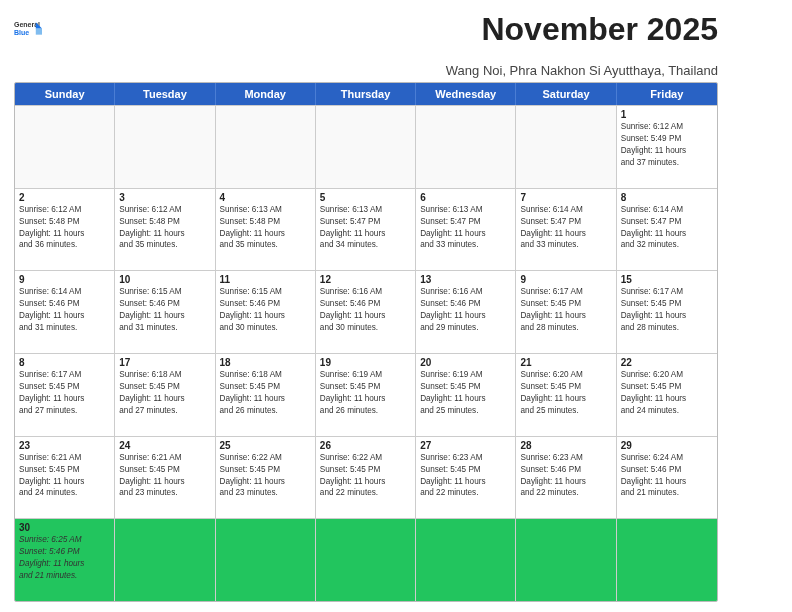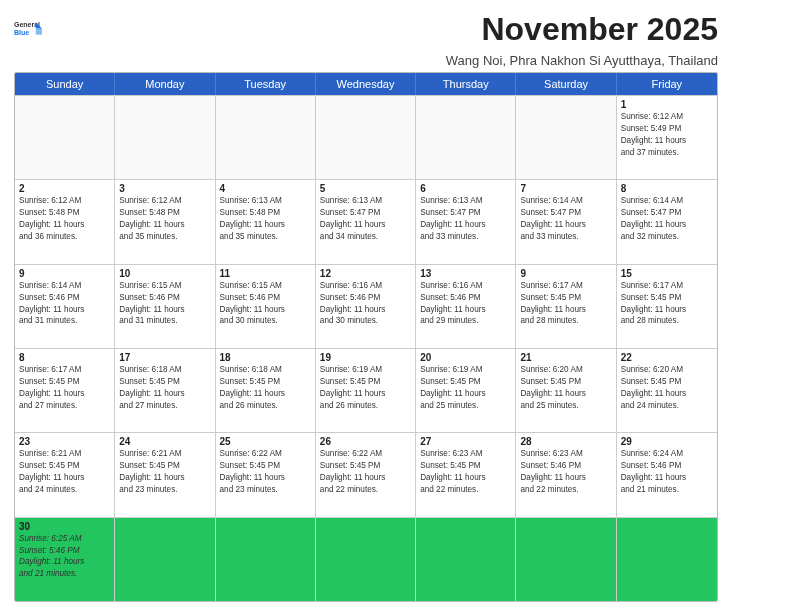--- a/index.html
+++ b/index.html
@@ -39,39 +39,39 @@
     }
     .month-title {
       font-size: 32px;
       font-weight: bold;
       color: #222;
       line-height: 1.1;
     }
     .location-title {
       font-size: 13px;
       color: #444;
-      margin-top: 6px;
+      margin-top: 16px;
     }
     .calendar {
       flex: 1;
       display: flex;
       flex-direction: column;
       border: 1px solid #bbb;
       border-radius: 2px;
       overflow: hidden;
     }
     .day-headers {
       display: grid;
       grid-template-columns: repeat(7, 1fr);
       background: #2962c4;
     }
     .day-header {
       color: #fff;
       font-size: 11px;
-      font-weight: normal;
+      font-weight: bold;
       text-align: center;
       padding: 5px 2px;
       border-right: 1px solid #4a7dd4;
     }
     .day-header:last-child { border-right: none; }
     .calendar-grid {
       flex: 1;
       display: grid;
       grid-template-rows: repeat(6, 1fr);
     }
@@ -119,24 +119,24 @@
     </div>
     <div class="title-area">
       <div class="month-title">November 2025</div>
       <div class="location-title">Wang Noi, Phra Nakhon Si Ayutthaya, Thailand</div>
     </div>
   </div>
 
   <div class="calendar">
     <div class="day-headers">
     <div class="day-header">Sunday</div>
+        <div class="day-header">Tuesday</div>
         <div class="day-header">Monday</div>
-        <div class="day-header">Tuesday</div>
+        <div class="day-header">Thursday</div>
         <div class="day-header">Wednesday</div>
-        <div class="day-header">Thursday</div>
         <div class="day-header">Saturday</div>
         <div class="day-header">Friday</div>
       </div>
     <div class="calendar-grid">
     <div class="calendar-row">
           <div class="cell empty"></div>
           <div class="cell empty"></div>
           <div class="cell empty"></div>
           <div class="cell empty"></div>
           <div class="cell empty"></div>

